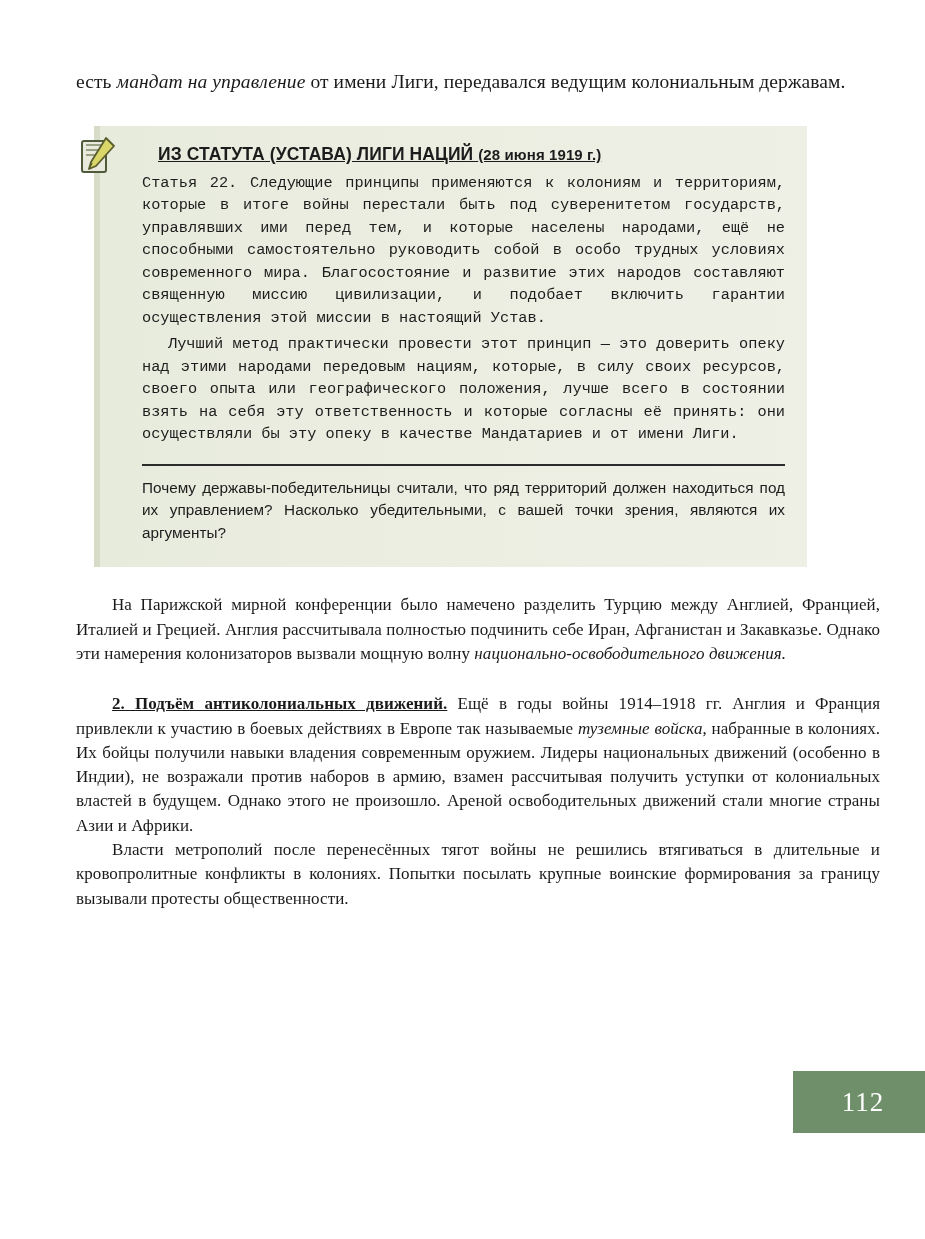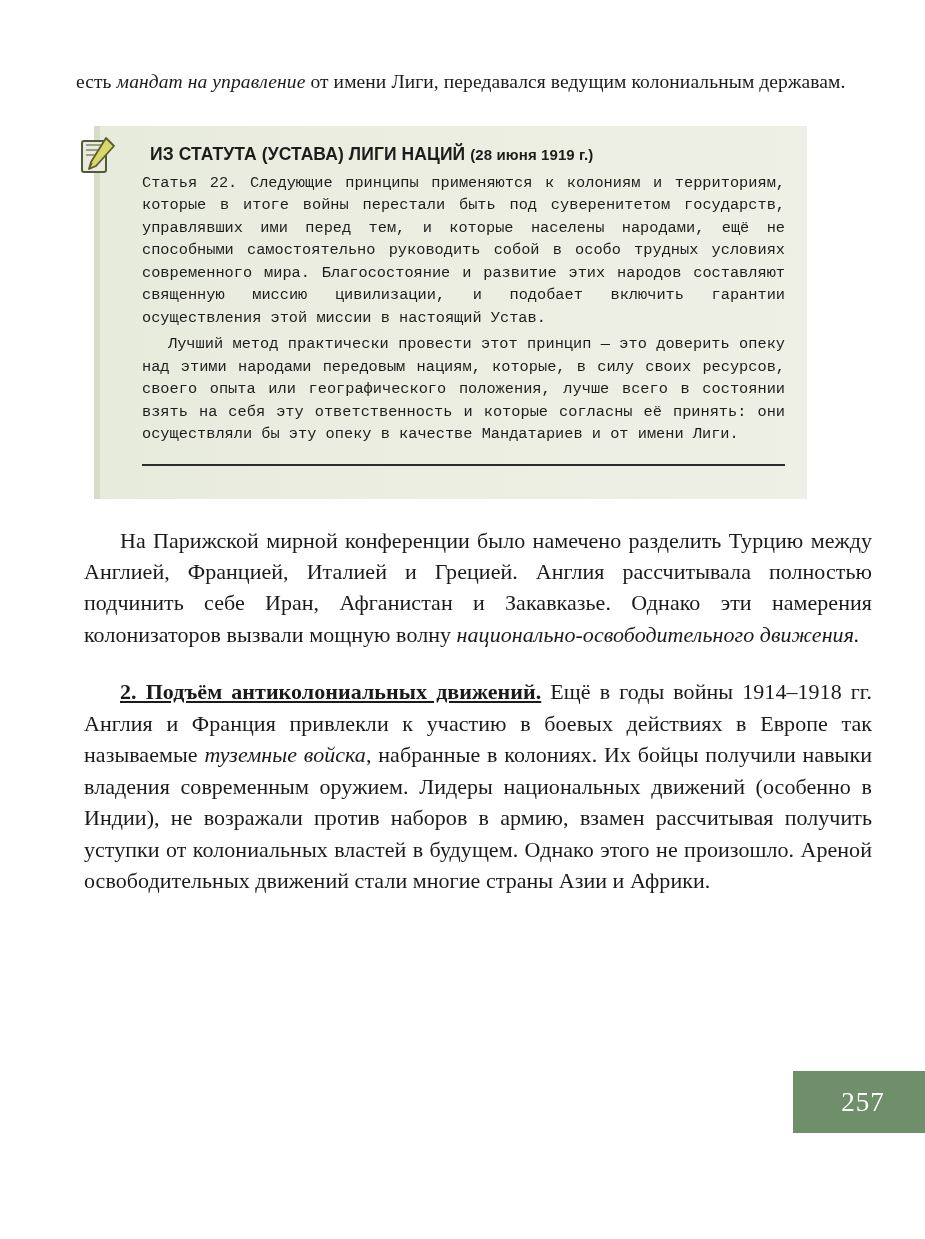--- a/index.html
+++ b/index.html
@@ -53,22 +53,23 @@
     top: 6px;
     width: 44px;
     height: 46px;
   }
   .source-title {
     font-family: "Liberation Sans", sans-serif;
     font-weight: bold;
     font-size: 17.5px;
     color: #1c1c1c;
     letter-spacing: 0.1px;
-    margin: 2px 0 7px 8px;
+    margin: 2px 0 7px 16px;
     line-height: 1.2;
+    text-decoration: underline;
   }
   .source-title .small {
     font-size: 15px;
   }
   .source-body p {
     font-family: Liberation Mono, monospace;
     font-size: 15.3px;
     line-height: 1.47;
     text-align: justify;
     margin: 0 0 0 0;
@@ -88,25 +89,25 @@
     font-family: "Liberation Sans", sans-serif;
     font-size: 15.3px;
     line-height: 1.5;
     text-align: justify;
     margin: 0;
     color: #1d1d1d;
   }
 
   
   .body-para {
-    font-size: 22px;
+    font-size: 17px;
     line-height: 1.43;
     text-align: justify;
     text-indent: 36px;
-    margin: 8px;
+    margin: 0;
     letter-spacing: 0.05px;
   }
   .spaced-top {
     margin-top: 26px;
   }
   .body-para .it { font-style: italic; }
   .body-para .bold { font-weight: bold; text-decoration: underline; }
 
   
   .page-number-box {
@@ -150,28 +151,32 @@
       <span>ИЗ СТАТУТА (УСТАВА) ЛИГИ НАЦИЙ </span><span class="small">(28 июня 1919 г.)</span>
     </div>
 
     <div class="source-body">
       <p>Статья 22. Следующие принципы применяются к колониям и территориям, которые в итоге войны перестали быть под суверенитетом государств, управлявших ими перед тем, и которые населены народами, ещё не способными самостоятельно руководить собой в особо трудных условиях современного мира. Благосостояние и развитие этих народов составляют священную миссию цивилизации, и подобает включить гарантии осуществления этой миссии в настоящий Устав.</p>
       <p>Лучший метод практически провести этот принцип — это доверить опеку над этими народами передовым нациям, которые, в силу своих ресурсов, своего опыта или географического положения, лучше всего в состоянии взять на себя эту ответственность и которые согласны её принять: они осуществляли бы эту опеку в качестве Мандатариев и от имени Лиги.</p>
     </div>
 
     <hr class="source-rule">
 
+    <div class="source-question">
+      <p>Почему державы-победительницы считали, что ряд территорий должен находиться под их управлением? Насколько убедительными, с вашей точки зрения, являются их аргументы?</p>
+    </div>
   </div>
 
   <p class="body-para spaced-top">
     <span>На Парижской мирной конференции было намечено разделить Турцию между Англией, Францией, Италией и Грецией. Англия рассчитывала полностью подчинить себе Иран, Афганистан и Закавказье. Однако эти намерения колонизаторов вызвали мощную волну </span><span class="it">национально-освободительного движения.</span>
   </p>
 
   <p class="body-para spaced-top">
     <span class="bold">2. Подъём антиколониальных движений.</span><span> Ещё в годы войны 1914–1918 гг. Англия и Франция привлекли к участию в боевых действиях в Европе так называемые </span><span class="it">туземные войска</span><span>, набранные в колониях. Их бойцы получили навыки владения современным оружием. Лидеры национальных движений (особенно в Индии), не возражали против наборов в армию, взамен рассчитывая получить уступки от колониальных властей в будущем. Однако этого не произошло. Ареной освободительных движений стали многие страны Азии и Африки.</span>
   </p>
 
+  <p class="body-para">Власти метрополий после перенесённых тягот войны не решились втягиваться в длительные и кровопролитные конфликты в колониях. Попытки посылать крупные воинские формирования за границу вызывали протесты общественности.</p>
 
   <div class="page-number-box">
-    <span class="page-number">257</span>
+    <span class="page-number">112</span>
   </div>
 
 </div>
 
 </body></html>

